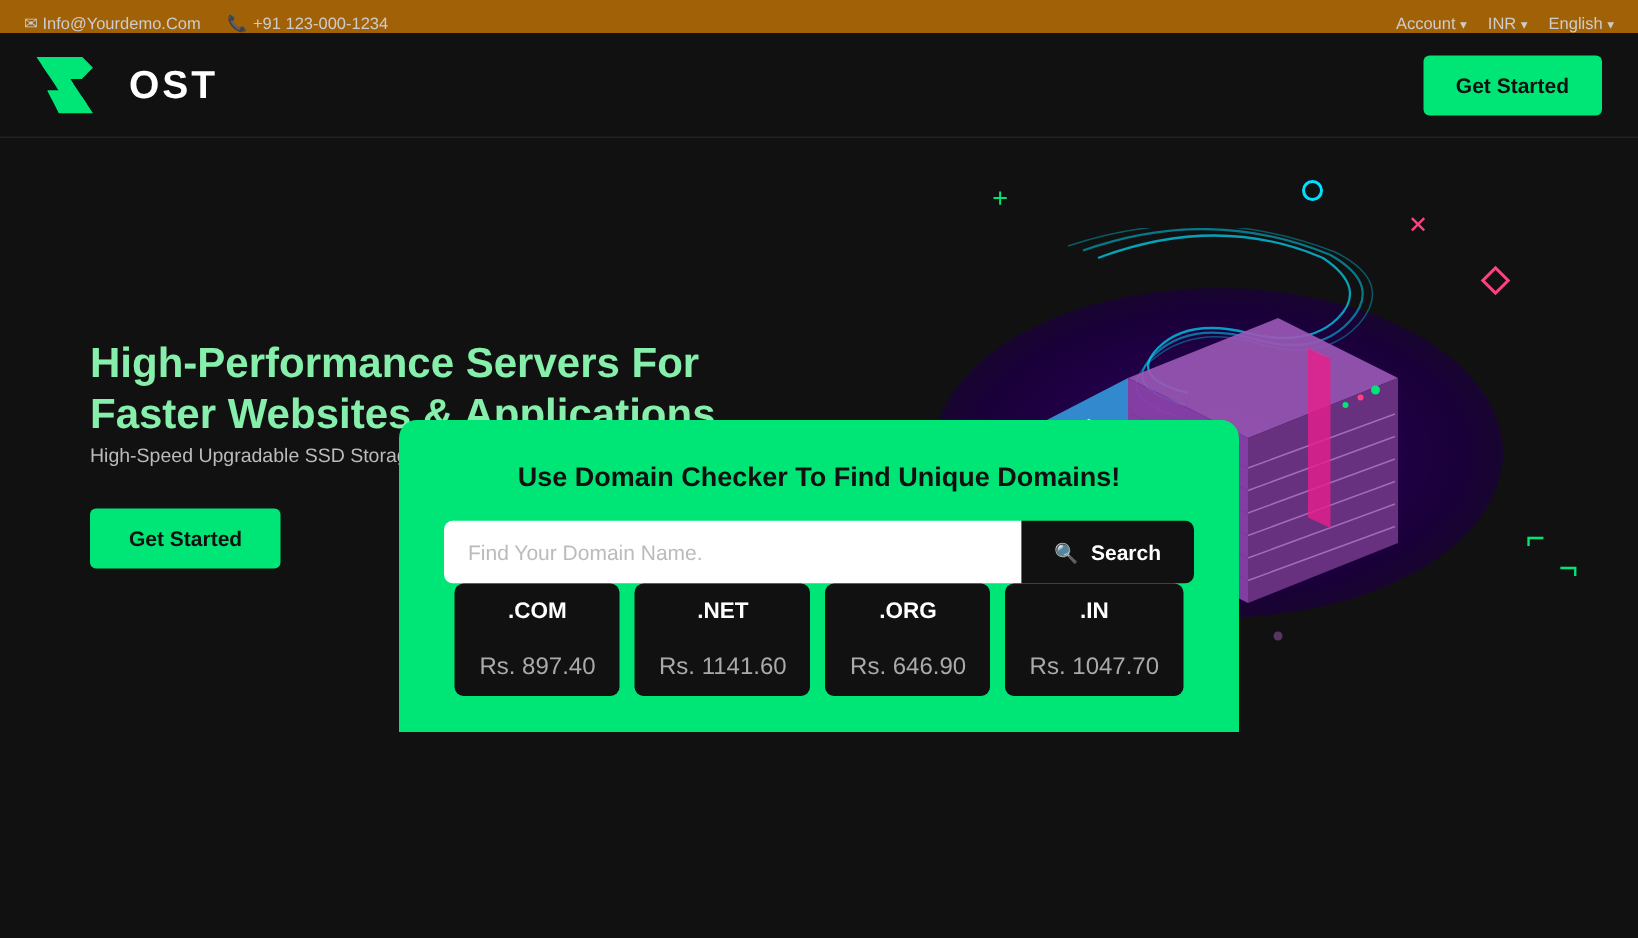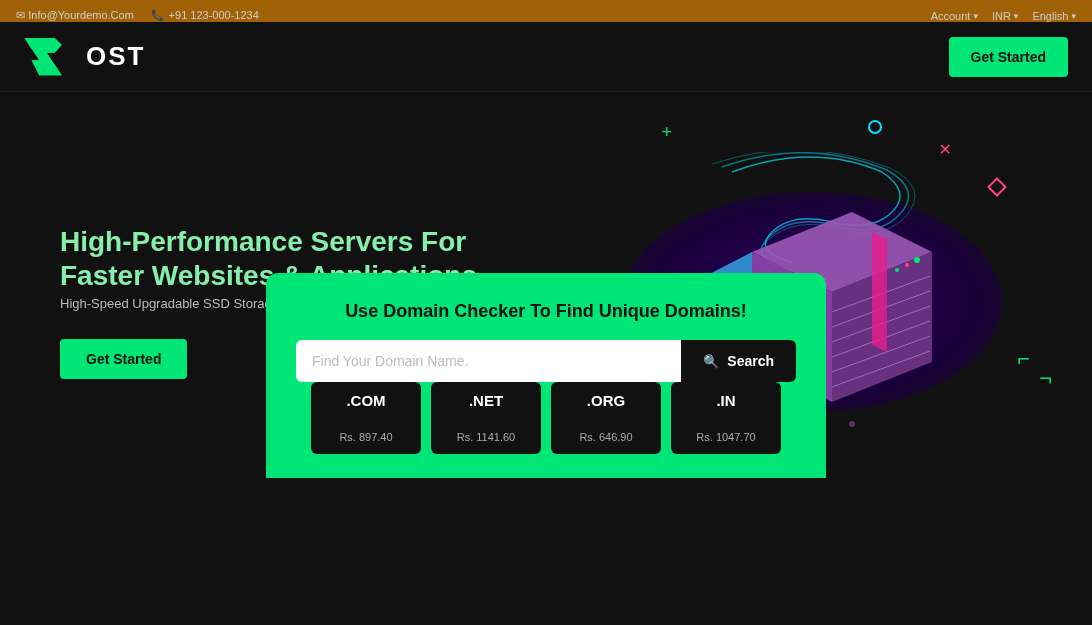--- a/index.html
+++ b/index.html
@@ -123,21 +123,21 @@
       position: absolute;
       top: 10px;
       left: 40px;
       width: 360px;
       height: 300px;
     }
 
     
     .domain-checker {
       position: absolute;
-      bottom: 14px;
+      bottom: 4px;
       left: 50%;
       transform: translateX(-50%);
       width: 560px;
       background: #00e676;
       border-radius: 12px 12px 0 0;
       padding: 28px 30px 24px 30px;
       z-index: 10;
     }
     .domain-checker h2 {
       text-align: center;
@@ -178,21 +178,21 @@
     .domain-pill {
       background: #111;
       color: #fff;
       border-radius: 6px;
       padding: 10px 16px;
       text-align: center;
       font-size: 13px;
       min-width: 110px;
     }
     .domain-pill .ext { font-size: 15px; font-weight: 700; display: block; margin-bottom: 20px; }
-    .domain-pill .price { font-size: 11px; color: #aaa; }
+    .domain-pill .price { font-size: 16px; color: #aaa; }
 
     
     .deco-plus { color: #00e676; font-size: 18px; font-weight: 300; position: absolute; }
     .deco-x { color: #ff4081; font-size: 16px; position: absolute; }
     .deco-diamond-shape {
       width: 14px; height: 14px;
       border: 2px solid #ff4081;
       transform: rotate(45deg);
       position: absolute;
     }

